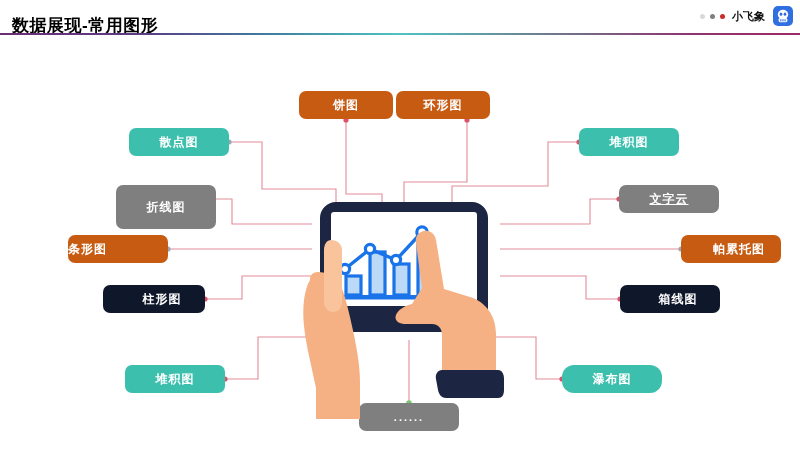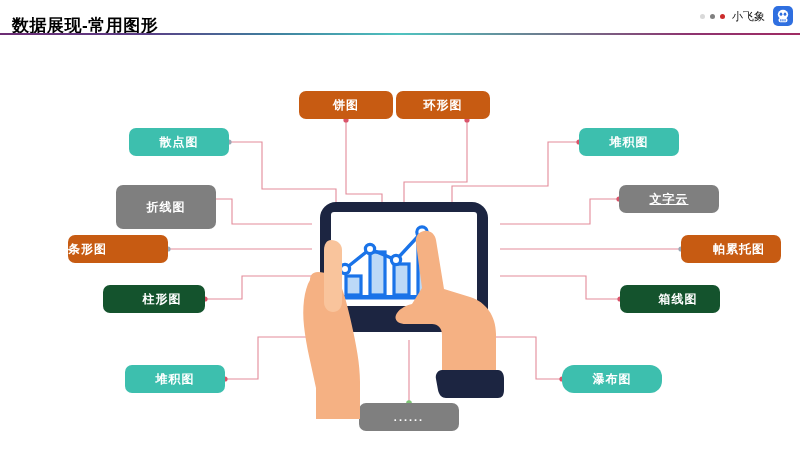--- a/index.html
+++ b/index.html
@@ -27,21 +27,21 @@
     color: #000000;
     letter-spacing: 0.5px;
     white-space: nowrap;
   }
   #header-right {
     position: absolute; right: 6px; top: 5px;
     display: flex; align-items: center; gap: 5px;
   }
   .hdot { width: 5px; height: 5px; border-radius: 50%; display:block; }
   #brand-text {
-    font-size: 11px; font-weight: normal; color: #111111;
+    font-size: 11px; font-weight: bold; color: #111111;
     white-space: nowrap; margin-left: 2px;
   }
   #brand-logo {
     width: 22px; height: 22px; margin-left: 2px;
     position: relative; display: block;
   }
   #header-rule {
     position: absolute; left: 0; top: 33px;
     width: 800px; height: 2px;
     background: linear-gradient(to right, #6d2d74 0%, #5b3d86 18%, #3f7f9e 34%, #4fc3c0 50%, #6d7d8f 68%, #8e3470 86%, #a02b63 100%);
@@ -64,21 +64,21 @@
     display: flex;
     align-items: center;
     justify-content: center;
     letter-spacing: 1px;
     white-space: nowrap;
     box-sizing: border-box;
   }
   .c-teal   { background: #3dbfae; }
   .c-gray   { background: #7f7f7f; }
   .c-orange { background: #c75b12; }
-  .c-blue   { background: #14532d; padding-left: 16px; }
+  .c-blue   { background: #0f172a; padding-left: 16px; }
 
   
   .lab-left   { justify-content: flex-start; padding-left: 0; }
   .lab-right  { justify-content: flex-end;   padding-right: 16px; }
   .lab-center { justify-content: center; }
 
   .dots-label { letter-spacing: 2px; font-size: 11px; }
 
   
   #illustration { position: absolute; left: 286px; top: 150px; width: 230px; height: 235px; }

